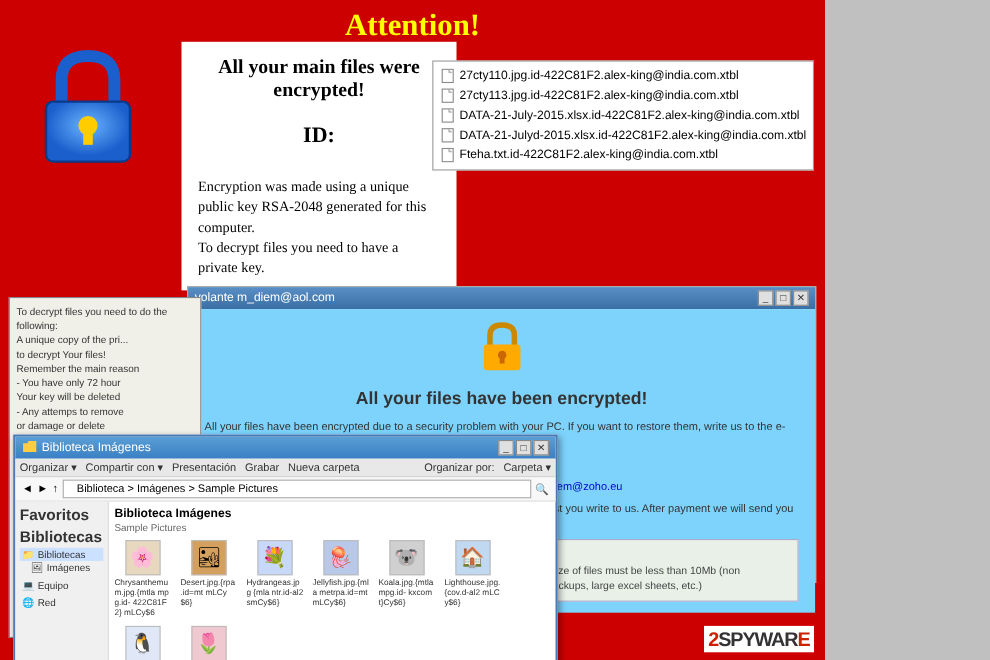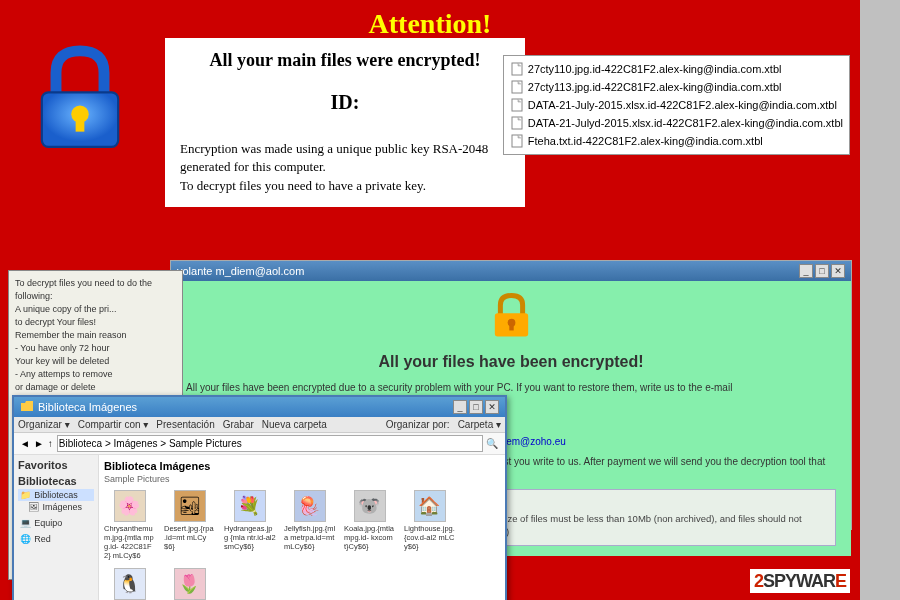--- a/index.html
+++ b/index.html
@@ -9,21 +9,21 @@
       overflow: hidden;
       background: #c0c0c0;
       font-family: Arial, sans-serif;
       position: relative;
     }
 
     
     .main-window {
       position: absolute;
       top: 0; left: 0;
-      width: 860px;
+      width: 750px;
       height: 600px;
       background: #cc0000;
     }
 
     
     .attention-header {
       text-align: center;
       padding: 8px;
       background: #cc0000;
     }
@@ -131,21 +131,21 @@
       color: white;
       padding: 3px 6px;
       font-size: 11px;
       display: flex;
       align-items: center;
       justify-content: space-between;
     }
 
     .decrypt-content {
       padding: 10px 15px;
-      background: #86efac;
+      background: #7dd3fc;
     }
 
     .lock-icon-small {
       text-align: center;
       margin-bottom: 8px;
     }
 
     .decrypt-main-title {
       text-align: center;
       font-size: 16px;
@@ -242,21 +242,21 @@
     }
 
     .explorer-toolbar-item {
       color: #333;
       font-size: 10px;
     }
 
     .explorer-address-bar {
       background: white;
       border: 1px solid #aaa;
-      padding: 2px 1px;
+      padding: 2px 12px;
       font-size: 10px;
       flex: 1;
     }
 
     .explorer-body {
       display: flex;
       height: 150px;
     }
 
     .explorer-sidebar {
@@ -266,21 +266,21 @@
       padding: 4px;
       font-size: 9px;
     }
 
     .explorer-sidebar-section {
       margin-bottom: 4px;
     }
 
     .explorer-sidebar-title {
       font-weight: bold;
-      font-size: 11px;
+      font-size: 14px;
       color: #333;
       margin-bottom: 2px;
     }
 
     .explorer-sidebar-item {
       padding: 1px 2px;
       font-size: 9px;
       color: #333;
       cursor: pointer;
       display: flex;

